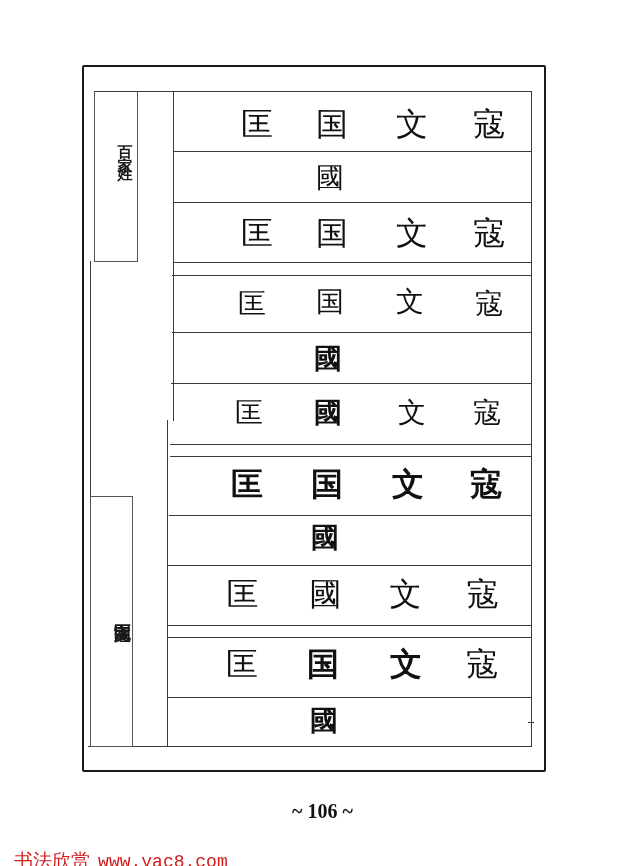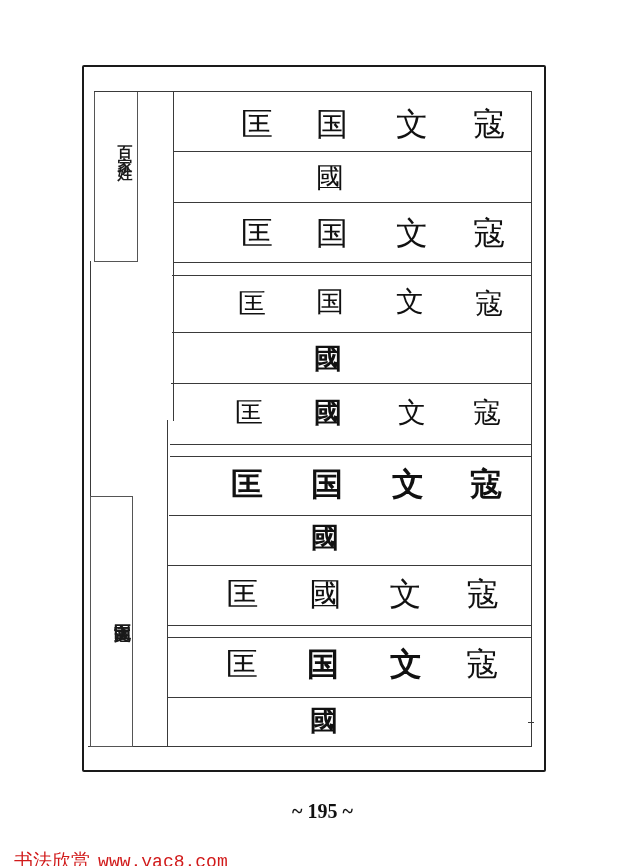--- a/index.html
+++ b/index.html
@@ -196,17 +196,17 @@
   <span class="glyph g-bold" style="left:231px; top:10px;">文</span>
   <span class="glyph g-kai" style="left:307px; top:10px;">寇</span>
 </div>
 
 <div class="row" style="top:698px; height:48px;">
   <span class="glyph g-bold g-small" style="left:149px; top:9px;">國</span>
 </div>
 
 <div class="hline" style="left:528px; top:722px; width:6px;"></div>
 
-<div class="page-number">~ 195 ~</div>
+<div class="page-number">~ 106 ~</div>
 
 <div class="watermark">
   <span>书法欣赏</span><span class="wm-url">www.yac8.com</span>
 </div>
 
 </body></html>

